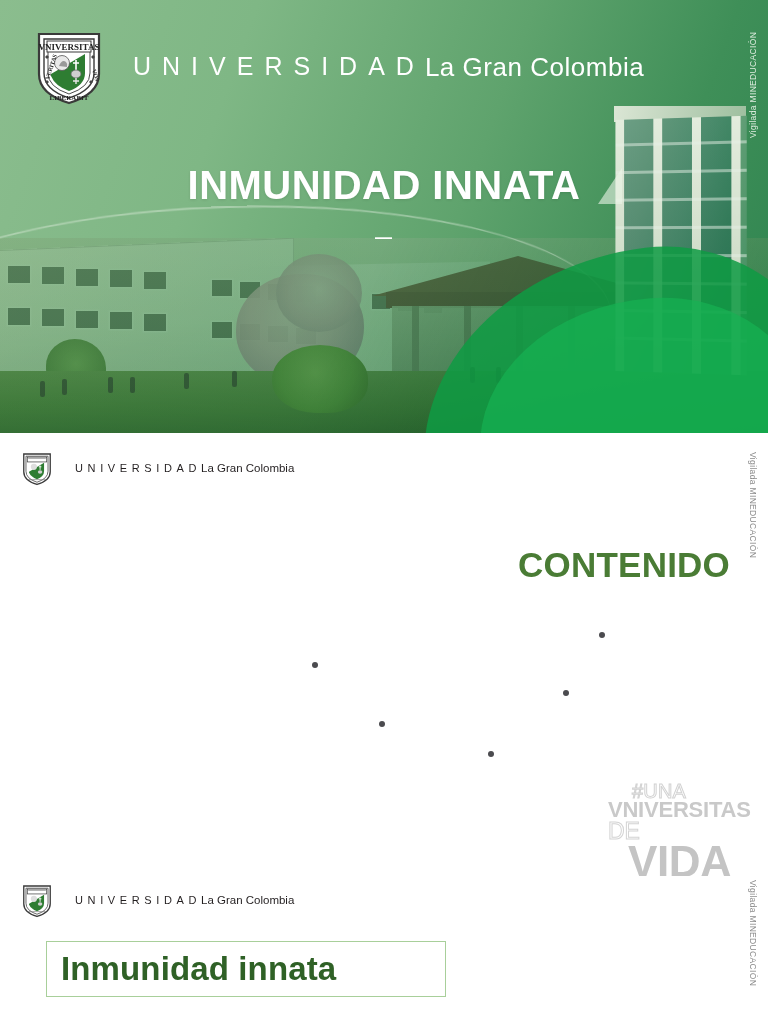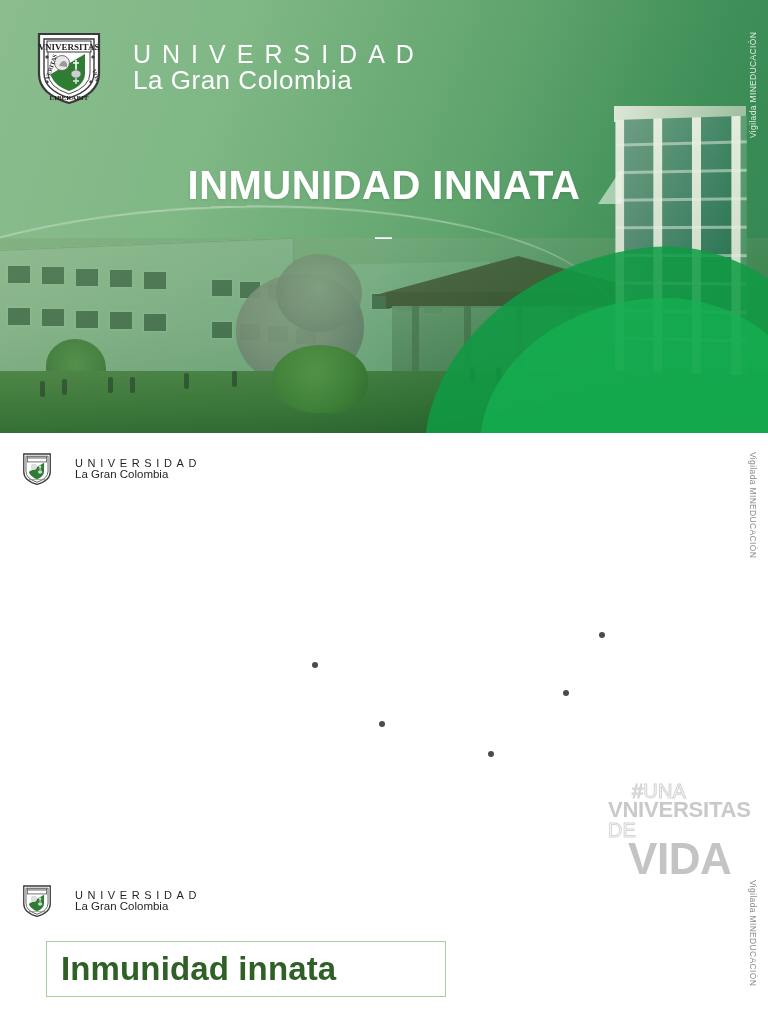--- a/index.html
+++ b/index.html
@@ -140,21 +140,21 @@
   }
   .tri-light{
     position:absolute; left:598px; top:168px; width:0; height:0;
     border-left:24px solid transparent; border-right:0 solid transparent;
     border-bottom:36px solid rgba(235,245,232,.60);
   }
 
   
   .logo-block{ position:absolute; display:flex; align-items:center;gap:16px; }
   .shield{ position:relative; flex:0 0 auto; }
-  .logo-words{ display:flex; flex-direction:column; }
+  .logo-words{ display:flex; }
   .logo-l1{
     letter-spacing:.46em; font-weight:400; line-height:1;
     font-family:"Liberation Sans Narrow","Liberation Sans", sans-serif;
   }
   .logo-l2{ line-height:1.04; font-family:Liberation Sans, sans-serif; }
   .logo-white .logo-l1, .logo-white .logo-l2 { color:#ffffff; }
   .logo-dark .logo-l1, .logo-dark .logo-l2 { color:#231f20; }
 
   .s1-logo{ left:35px; top:30px; }
   .s1-logo .logo-l1{ font-size:25px; letter-spacing:.44em; }
@@ -213,21 +213,21 @@
   .wm-1{
     font-size:20px; color:transparent; letter-spacing:.01em;
     -webkit-text-stroke:1px #d2d2d2; font-weight:400;
     display:block; margin-left:24px;
   }
   .wm-2{
     font-size:22px; font-weight:bold; color:#c9c9c9;
     letter-spacing:-.01em; display:block;
   }
   .wm-3{
-    font-size:20px; color:transparent; -webkit-text-stroke:1px #d4d4d4;
+    font-size:23px; color:transparent; -webkit-text-stroke:1px #d4d4d4;
     display:inline-block; vertical-align:bottom; font-weight:400;
   }
   .wm-4{
     font-size:44px; font-weight:bold; color:#c4c4c4;
     letter-spacing:-.01em; display:inline-block; vertical-align:bottom;
     margin-left:20px;
   }
 
   
   .slide3{ position:absolute; left:0; top:876px; width:768px; height:148px; background:#fff; }
@@ -372,20 +372,21 @@
       <path d="M41 30 l0 10 M38 33 l6 0" stroke="#ffffff" stroke-width="2"></path>
       <ellipse cx="41" cy="45" rx="5" ry="4" fill="#cfcfcf"></ellipse>
       <path d="M14 14 H54 M14 62 H54" stroke="#777" stroke-width="1.4"></path>
     </svg>
     <div class="logo-words">
       <span class="logo-l1">UNIVERSIDAD</span>
       <span class="logo-l2">La Gran Colombia</span>
     </div>
   </div>
 
+  <div class="contenido">CONTENIDO</div>
 
   <div class="dot" style="left:599px; top:632px;"></div>
   <div class="dot" style="left:312px; top:662px;"></div>
   <div class="dot" style="left:563px; top:690px;"></div>
   <div class="dot" style="left:379px; top:721px;"></div>
   <div class="dot" style="left:488px; top:751px;"></div>
 
   <div class="watermark">
     <span class="wm-1">#UNA</span>
     <span class="wm-2">VNIVERSITAS</span>

